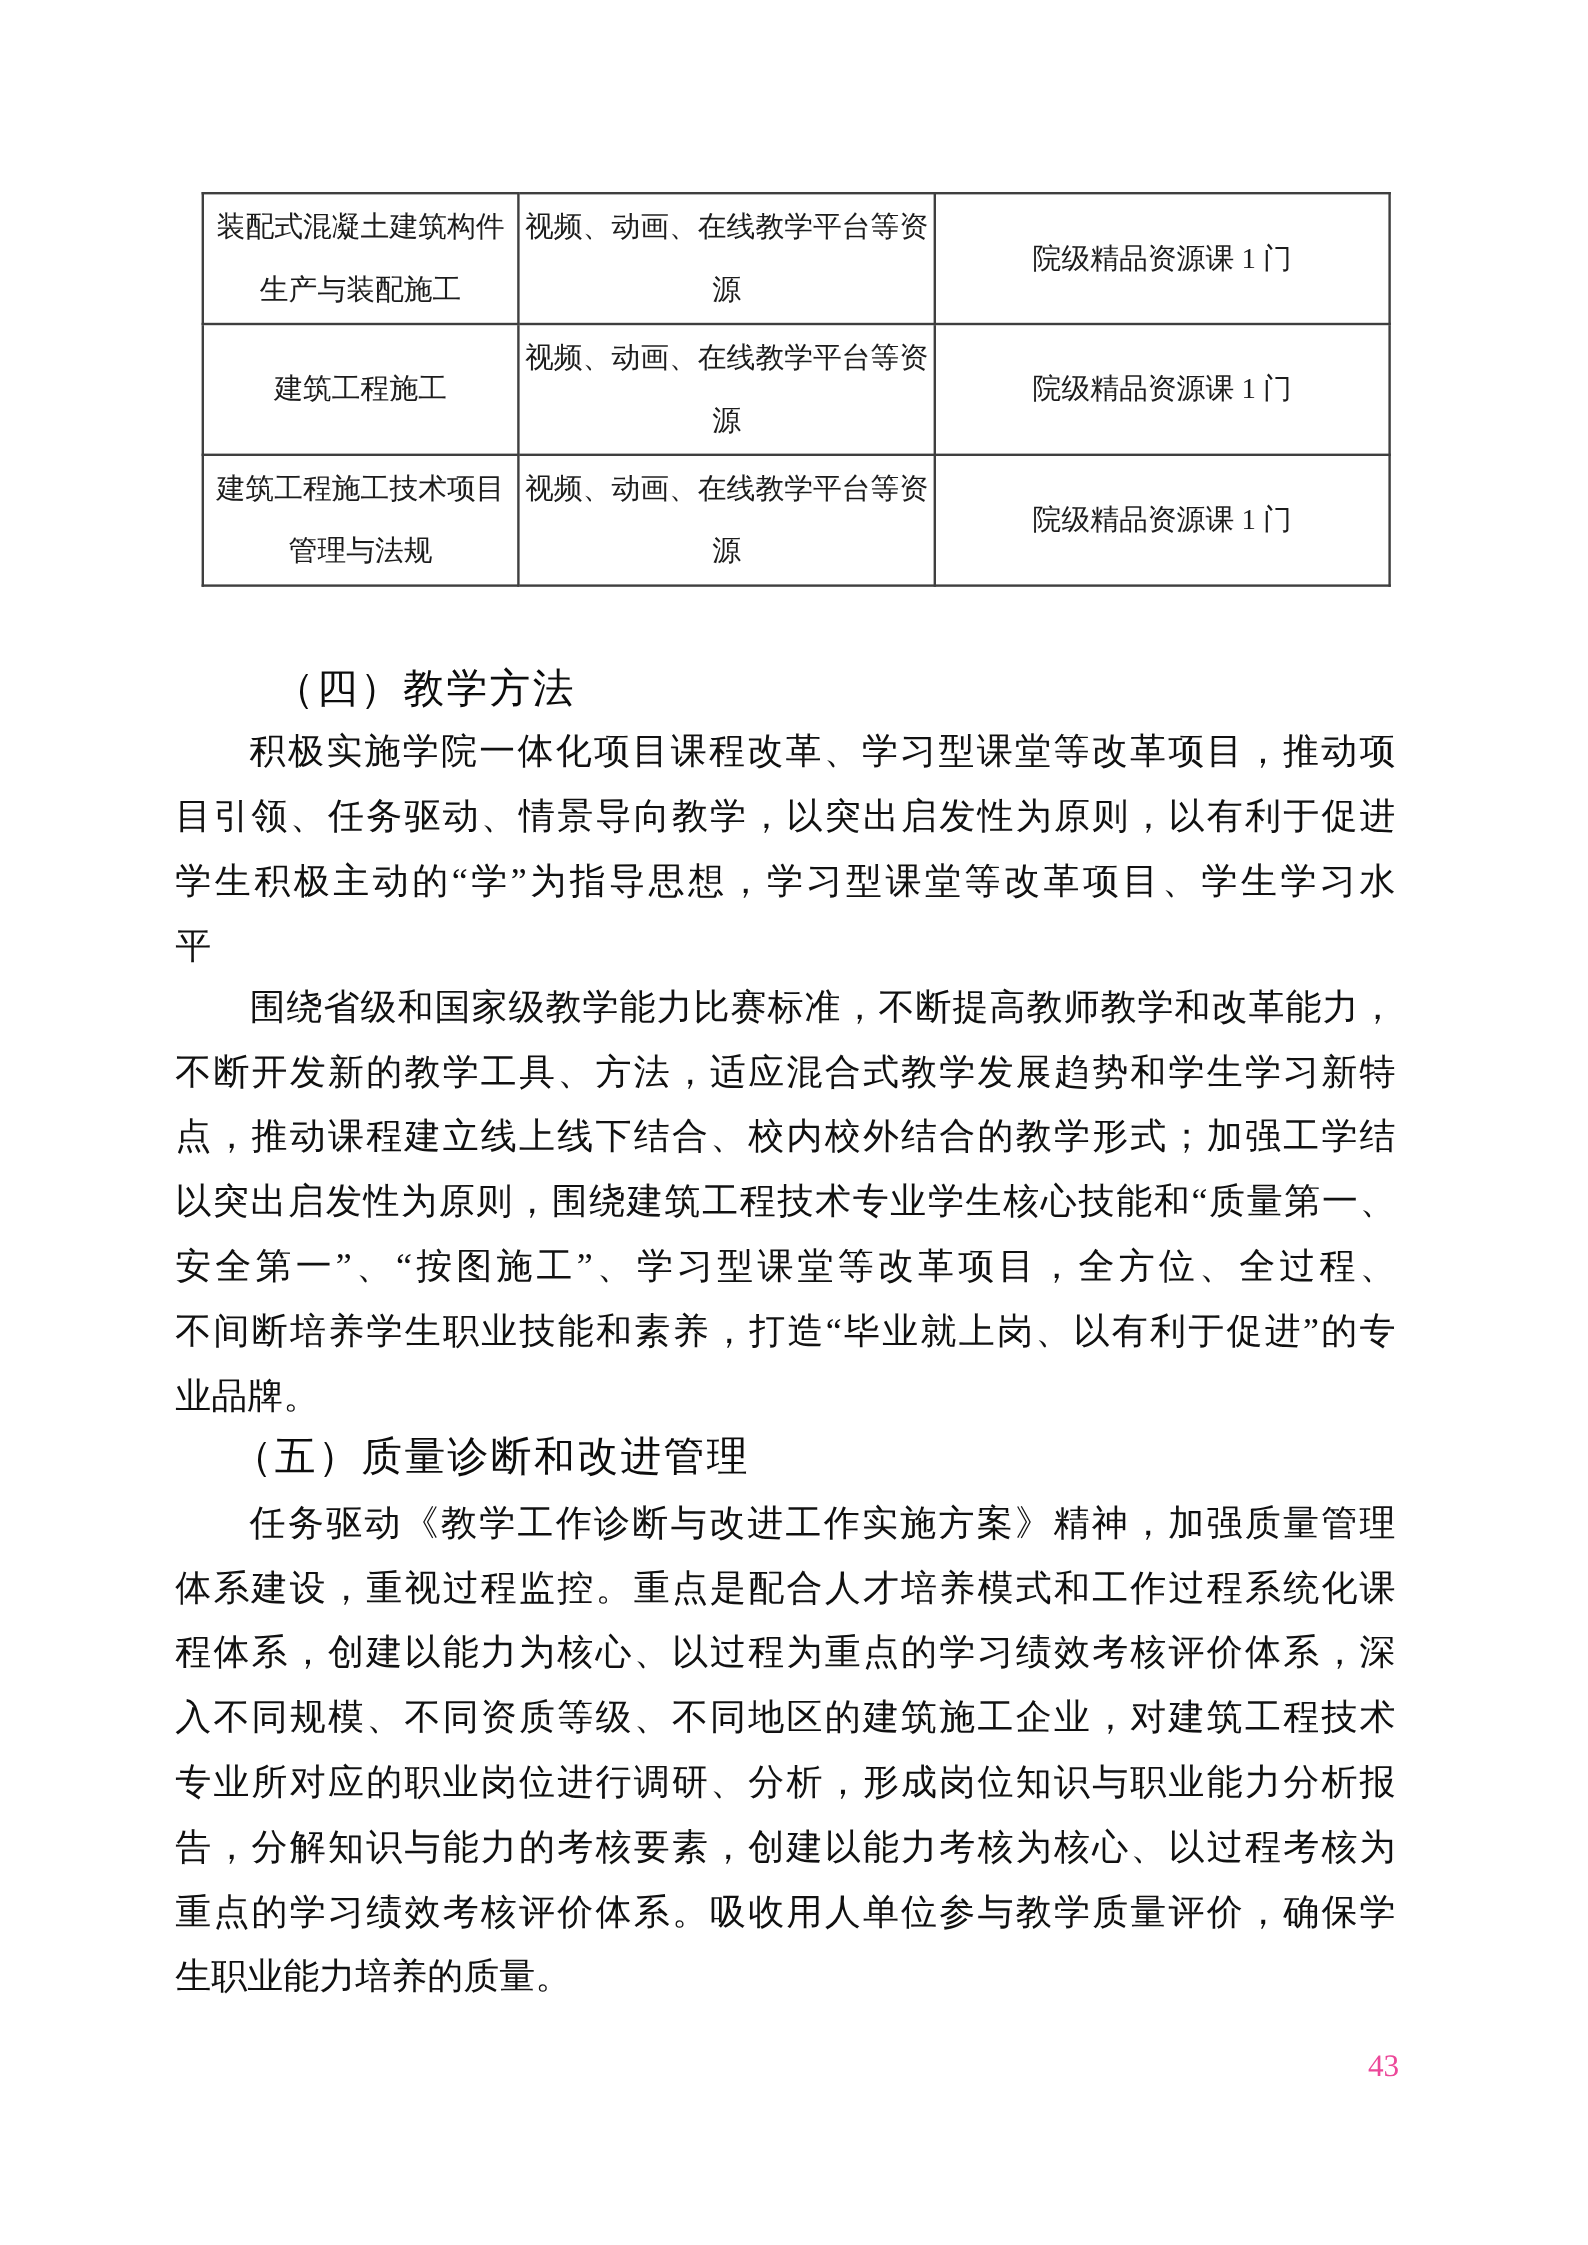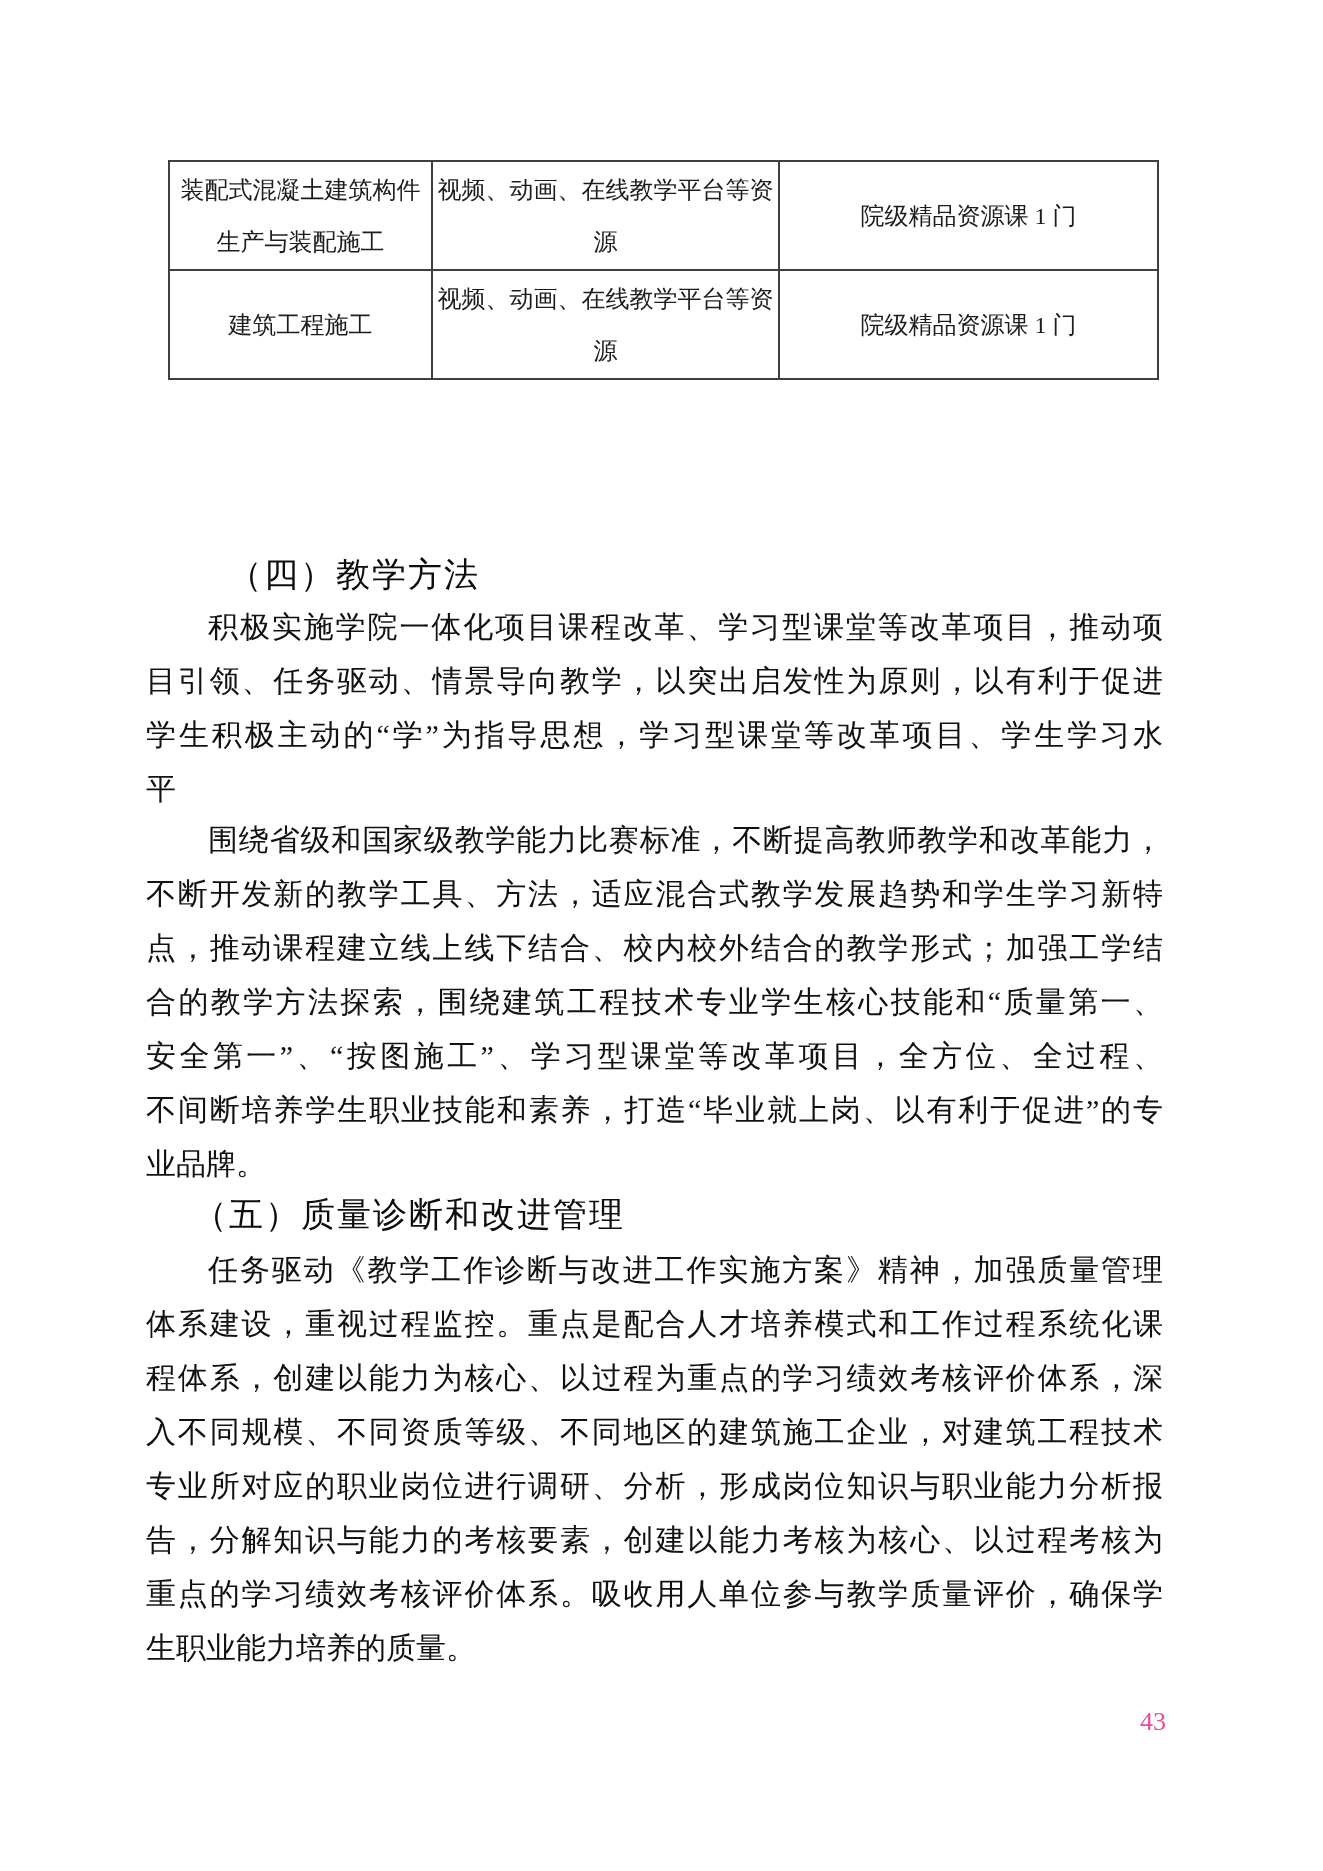--- a/index.html
+++ b/index.html
@@ -120,38 +120,51 @@
             <div class="cell-line">建筑工程施工</div>
           </td>
           <td>
             <div class="cell-line">视频、动画、在线教学平台等资</div>
             <div class="cell-line">源</div>
           </td>
           <td>
             <div class="cell-line">院级精品资源课 1 门</div>
           </td>
         </tr>
+        <tr>
+          <td>
+            <div class="cell-line">建筑工程施工技术项目</div>
+            <div class="cell-line">管理与法规</div>
+          </td>
+          <td>
+            <div class="cell-line">视频、动画、在线教学平台等资</div>
+            <div class="cell-line">源</div>
+          </td>
+          <td>
+            <div class="cell-line">院级精品资源课 1 门</div>
+          </td>
+        </tr>
       </tbody>
     </table>
   </div>
 
   <div class="section-heading heading-4">（四）教学方法</div>
 
   <div class="para para-1">
     <div class="para-line first">积极实施学院一体化项目课程改革、学习型课堂等改革项目，推动项</div>
     <div class="para-line">目引领、任务驱动、情景导向教学，以突出启发性为原则，以有利于促进</div>
     <div class="para-line">学生积极主动的“学”为指导思想，学习型课堂等改革项目、学生学习水</div>
     <div class="para-line last">平</div>
   </div>
 
   <div class="para para-2">
     <div class="para-line first">围绕省级和国家级教学能力比赛标准，不断提高教师教学和改革能力，</div>
     <div class="para-line">不断开发新的教学工具、方法，适应混合式教学发展趋势和学生学习新特</div>
     <div class="para-line">点，推动课程建立线上线下结合、校内校外结合的教学形式；加强工学结</div>
-    <div class="para-line">合的教学方法探索，围绕建筑工程技术专业学生核心技能和“质量第一、</div>
+    <div class="para-line">以突出启发性为原则，围绕建筑工程技术专业学生核心技能和“质量第一、</div>
     <div class="para-line">安全第一”、“按图施工”、学习型课堂等改革项目，全方位、全过程、</div>
     <div class="para-line">不间断培养学生职业技能和素养，打造“毕业就上岗、以有利于促进”的专</div>
     <div class="para-line last">业品牌。</div>
   </div>
 
   <div class="section-heading heading-5">（五）质量诊断和改进管理</div>
 
   <div class="para para-3">
     <div class="para-line first">任务驱动《教学工作诊断与改进工作实施方案》精神，加强质量管理</div>
     <div class="para-line">体系建设，重视过程监控。重点是配合人才培养模式和工作过程系统化课</div>

